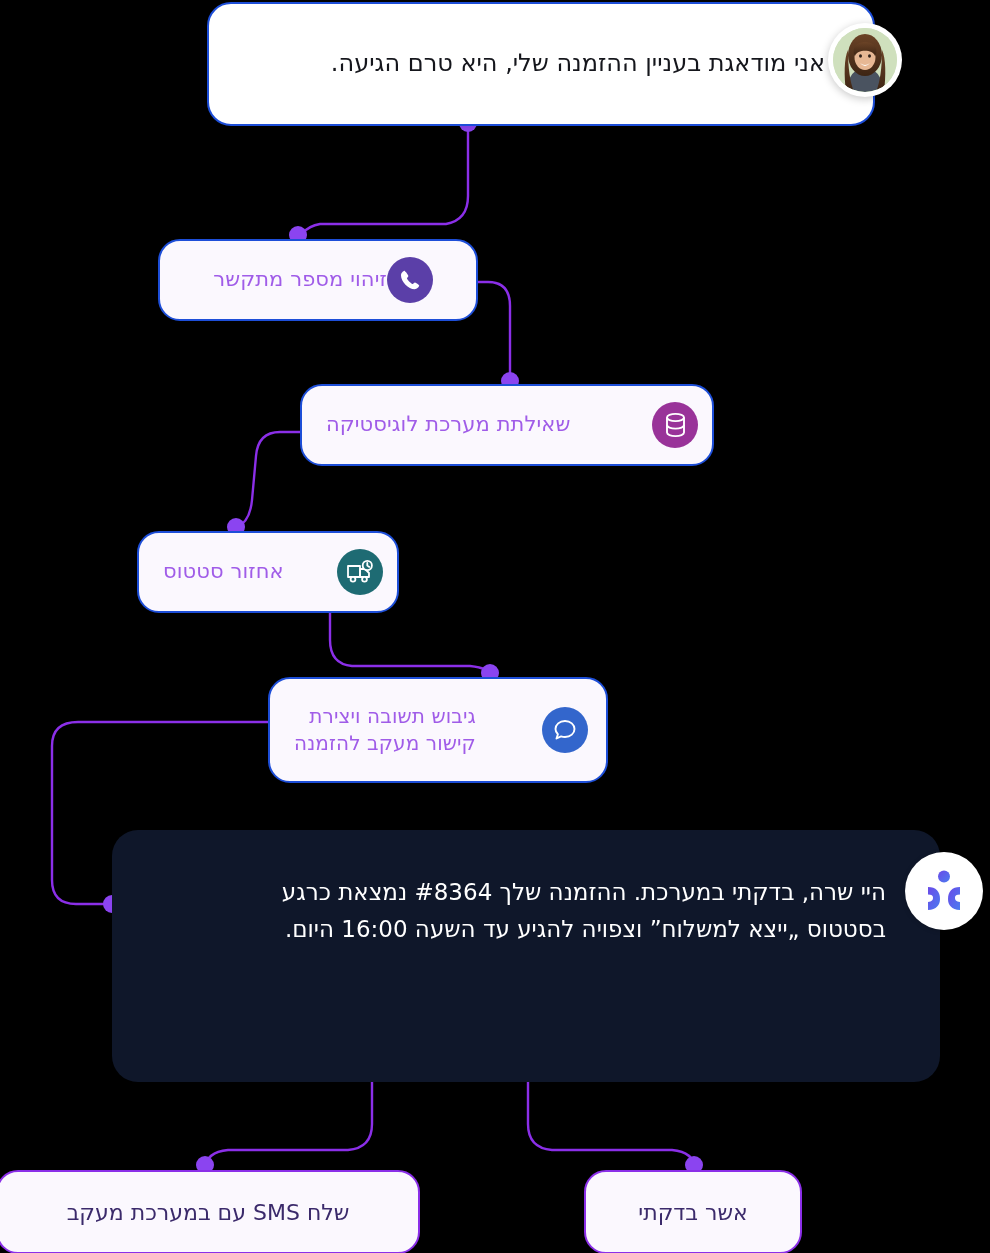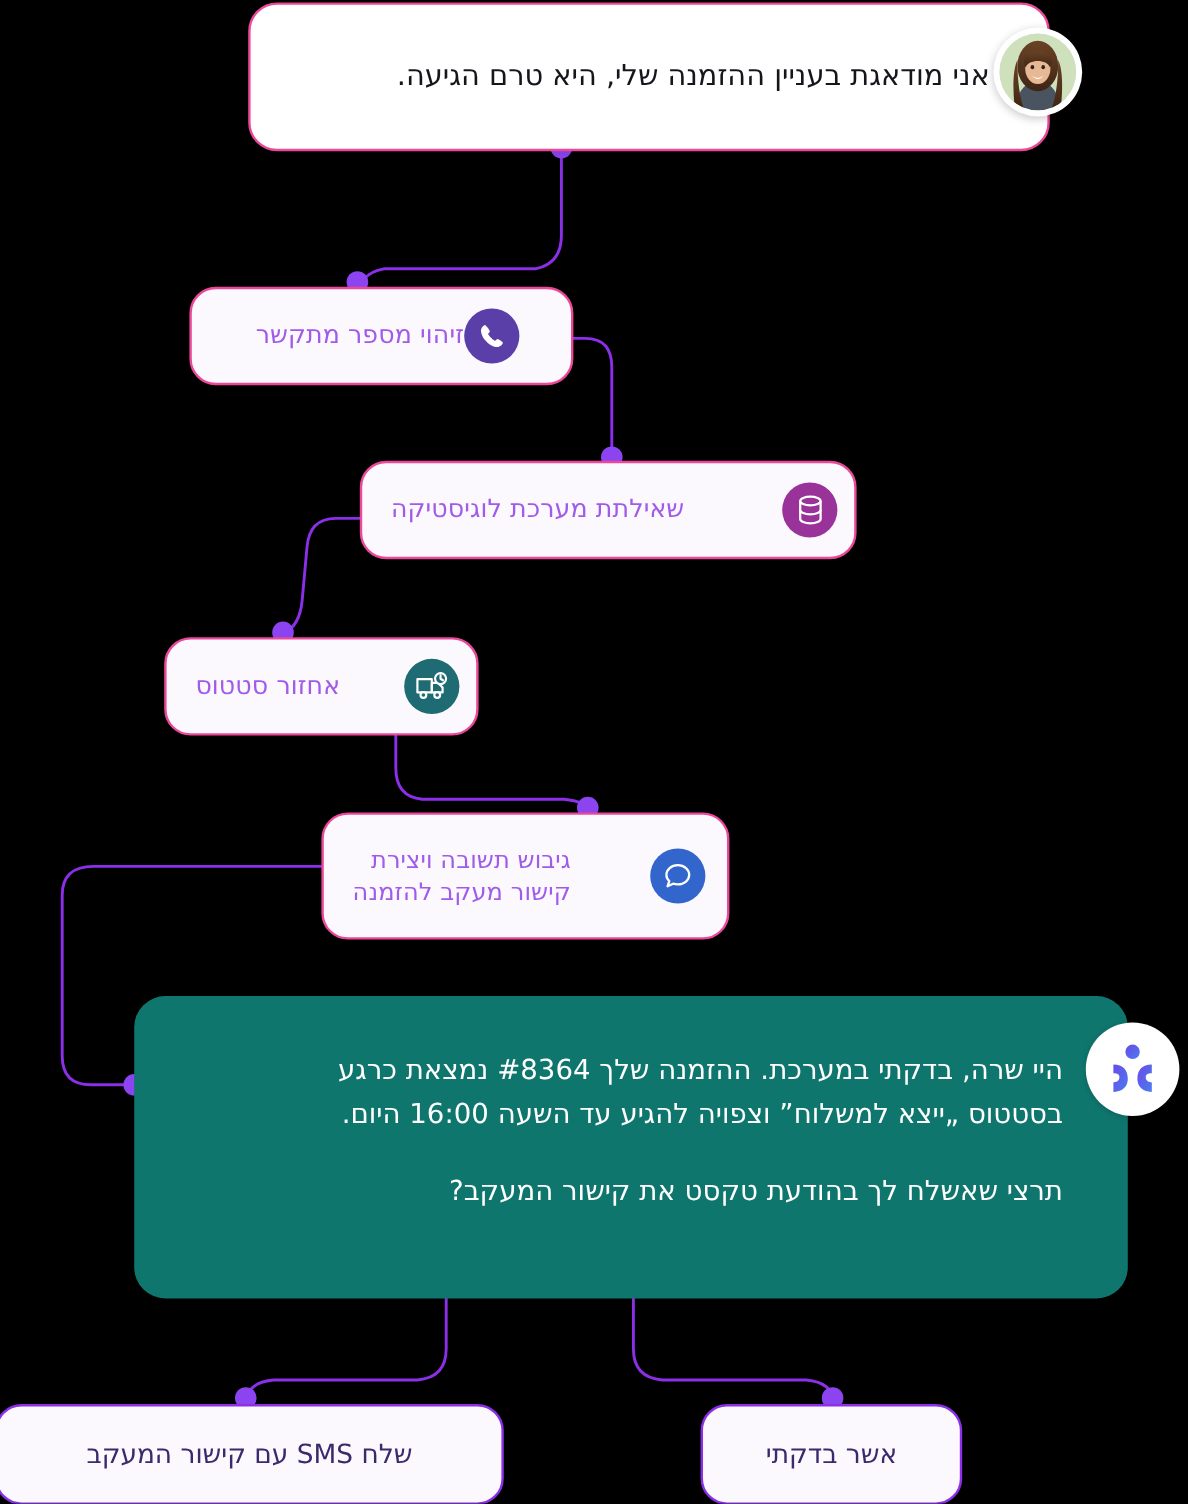--- a/index.html
+++ b/index.html
@@ -7,21 +7,21 @@
     font-family:"DejaVu Sans","Liberation Sans",sans-serif;
     width:990px;height:1253px;position:relative;overflow:hidden;
   }
   #stage{position:absolute;inset:0;width:990px;height:1253px;}
   svg.wires{position:absolute;left:0;top:0;width:990px;height:1253px;pointer-events:none;}
 
   
   .card{
     position:absolute;
     background:#fbf8fe;
-    border:2px solid #ec4899;
+    border:2px solid #1d4ed8;
     border-radius:22px;
     box-sizing:border-box;
     display:flex;align-items:center;
     direction:rtl;
   }
   .card.white{background:#ffffff;}
 
   .node-label{
     color:#a05ce8;
     font-size:21px;
@@ -66,21 +66,21 @@
   #node-db      {left:300px; top:384px; width:414px;height:82px; padding:0 14px 0 24px;justify-content:space-between;}
   #node-status  {left:137px; top:531px; width:262px;height:82px; padding:0 14px 0 24px;justify-content:space-between;}
   #node-compose {left:268px; top:677px; width:340px;height:106px;padding:0 18px 0 24px;justify-content:space-between;}
 
   #node-phone .node-label,#node-db .node-label,#node-status .node-label{font-size:21px;}
   #node-compose .node-label{font-size:20px;line-height:1.35;}
 
   
   #agent-box{
     position:absolute;left:112px;top:830px;width:828px;height:252px;
-    background:#0f766e;border-radius:26px;box-sizing:border-box;
+    background:#0f172a;border-radius:26px;box-sizing:border-box;
     padding:44px 54px 0 54px;direction:rtl;
   }
   #agent-box p{
     margin:0;color:#ffffff;font-size:23px;line-height:1.62;text-align:right;
     white-space:pre-line;
   }
   #agent-box p.second{margin-top:26px;}
   #agent-logo{
     position:absolute;left:905px;top:852px;width:78px;height:78px;border-radius:50%;
     background:#ffffff;display:flex;align-items:center;justify-content:center;z-index:6;
@@ -202,38 +202,37 @@
         <path d="M13 4 C18.5 4 22.5 7.6 22.5 12 C22.5 16.4 18.5 20 13 20 C11.6 20 10.3 19.8 9.1 19.4 L4.5 21.5 L5.9 17.3 C4.4 15.9 3.5 14.1 3.5 12 C3.5 7.6 7.5 4 13 4 Z"></path>
       </svg>
     </div>
     <div class="node-label">גיבוש תשובה ויצירת
 קישור מעקב להזמנה</div>
   </div>
 
   <div id="agent-box">
     <p class="first">היי שרה, בדקתי במערכת. ההזמנה שלך #8364 נמצאת כרגע
 בסטטוס „ייצא למשלוח” וצפויה להגיע עד השעה 16:00 היום.</p>
-    <p class="second">תרצי שאשלח לך בהודעת טקסט את קישור המעקב?</p>
   </div>
 
   <div id="agent-logo">
     <svg width="42" height="44" viewBox="0 0 42 44">
       <defs>
         <linearGradient id="lg" x1="0" y1="0" x2="1" y2="1">
           <stop offset="0" stop-color="#6a4ae8"></stop>
             <stop offset="1" stop-color="#4b7cf0"></stop>
         </linearGradient>
       </defs>
       <circle cx="21" cy="7.5" r="6" fill="url(#lg)"></circle>
       <path d="M5 18 C13 18 17 22.5 17 30 C17 36 13.5 40.5 5 41 L5 33 C9 32.5 10 31 10 28.5 C10 26.5 8.6 25.4 5 25.4 Z" fill="url(#lg)"></path>
       <path d="M37 18 C29 18 25 22.5 25 30 C25 36 28.5 40.5 37 41 L37 33 C33 32.5 32 31 32 28.5 C32 26.5 33.4 25.4 37 25.4 Z" fill="url(#lg)"></path>
       <path d="M14 20 L28 39 L34 35 L20 17 Z" fill="url(#lg)" opacity="0"></path>
     </svg>
   </div>
 
   <div class="action-btn" id="btn-sms">
-    <span>שלח SMS עם קישור המעקב</span>
+    <span>שלח SMS עם במערכת מעקב</span>
   </div>
   <div class="action-btn" id="btn-resolve">
     <span>אשר בדקתי</span>
   </div>
 
 </div>
 
 </body></html>

